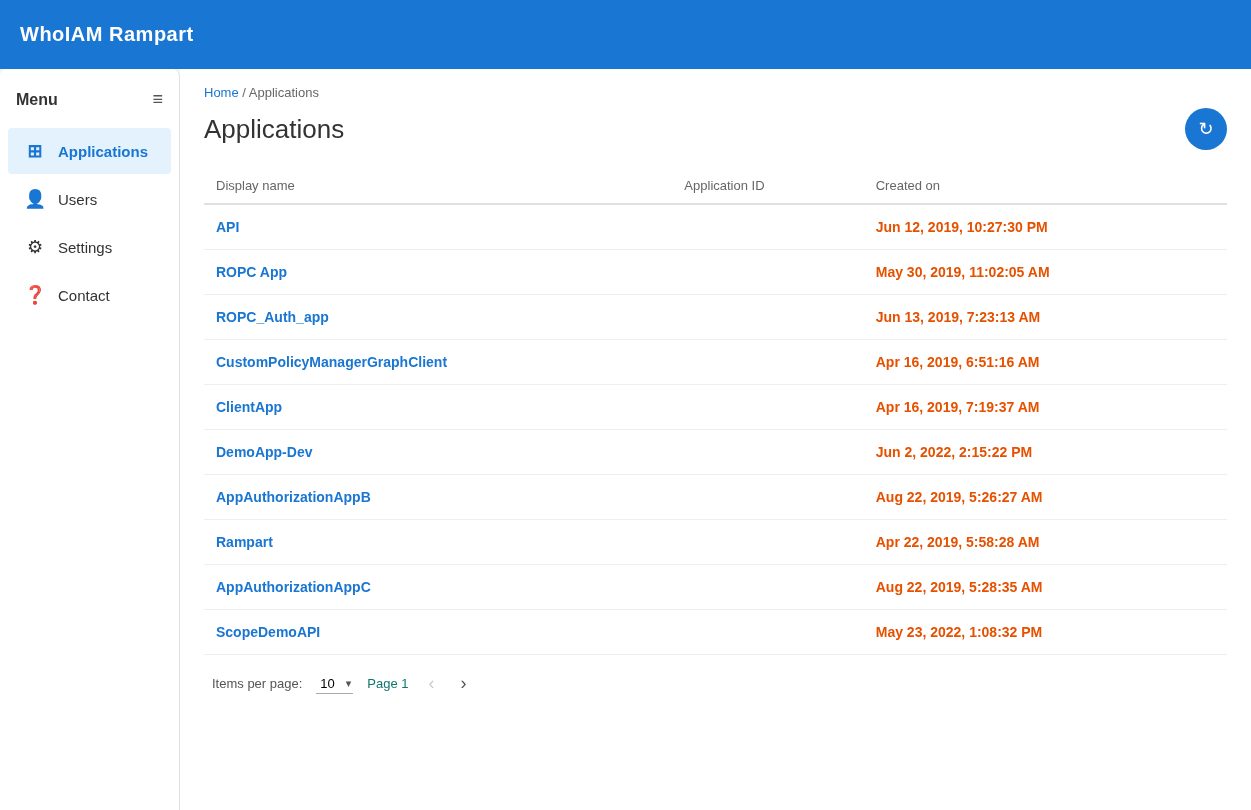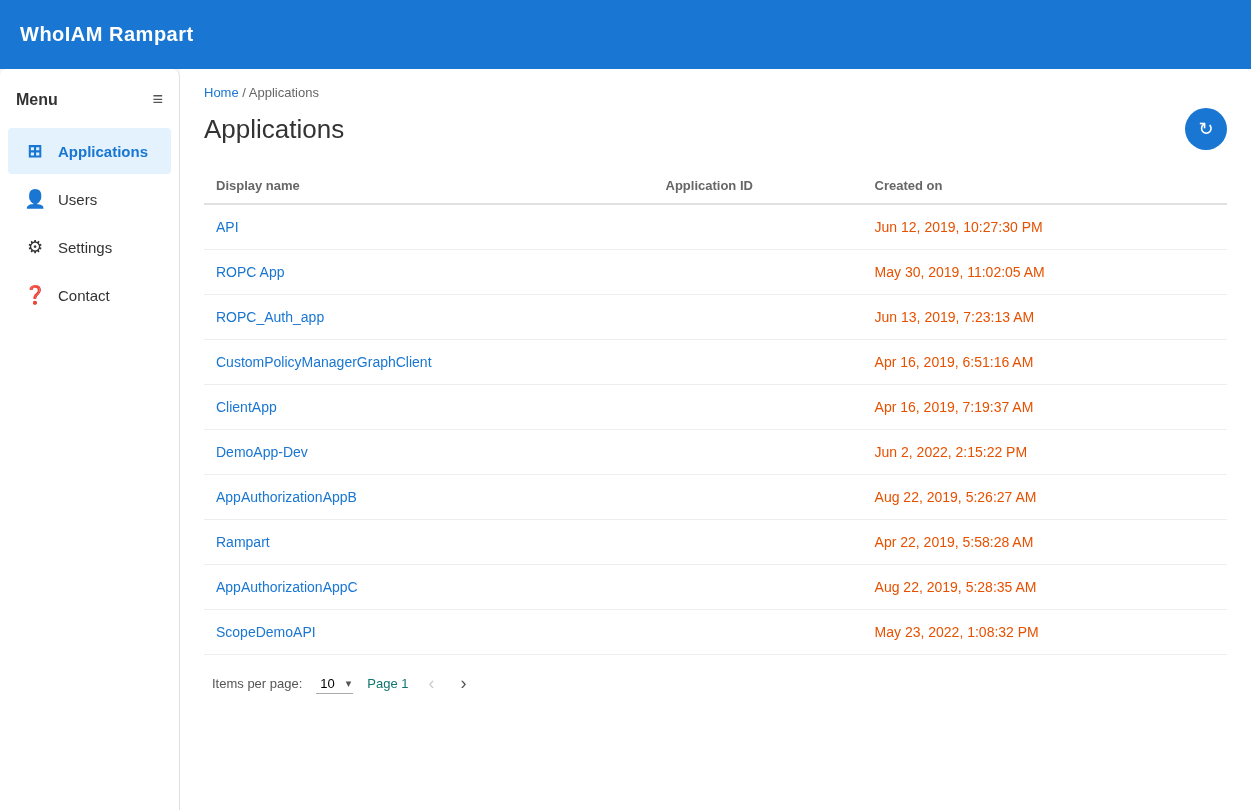--- a/index.html
+++ b/index.html
@@ -170,29 +170,30 @@
       width: 100%;
       border-collapse: collapse;
     }
     thead tr {
       border-bottom: 2px solid #e0e0e0;
     }
     th {
       text-align: left;
       padding: 10px 12px;
       font-size: 13px;
-      font-weight: 700;
+      font-weight: 400;
       color: #666;
     }
     td {
       padding: 14px 12px;
       font-size: 14px;
       color: #1976d2;
       border-bottom: 1px solid #eeeeee;
       cursor: pointer;
+      font-weight: bold;
     }
     td.date-col {
       color: #e65100;
     }
 
     
     .pagination {
       display: flex;
       align-items: center;
       justify-content: flex-start;

